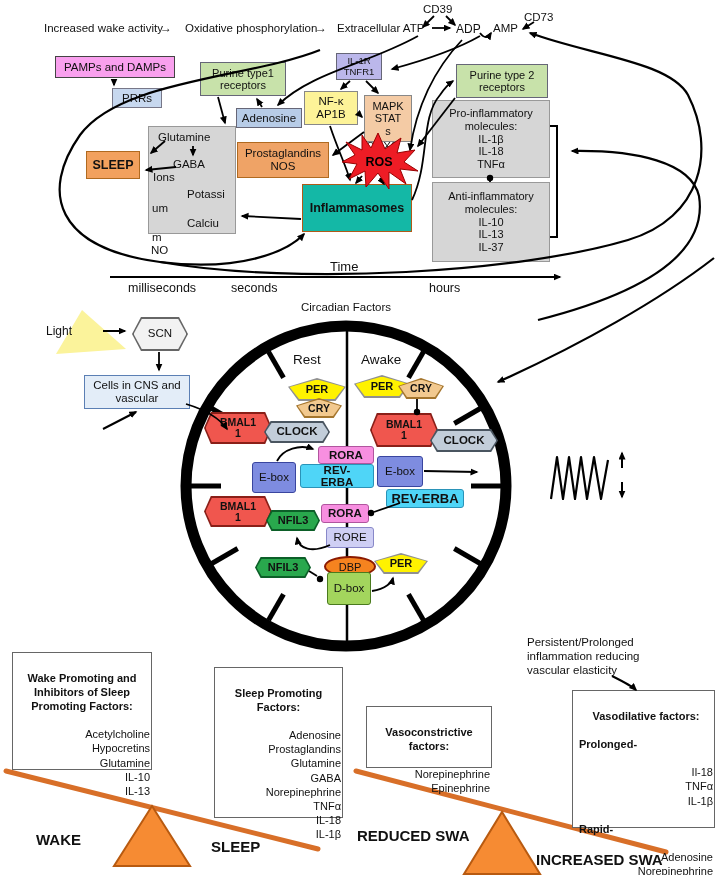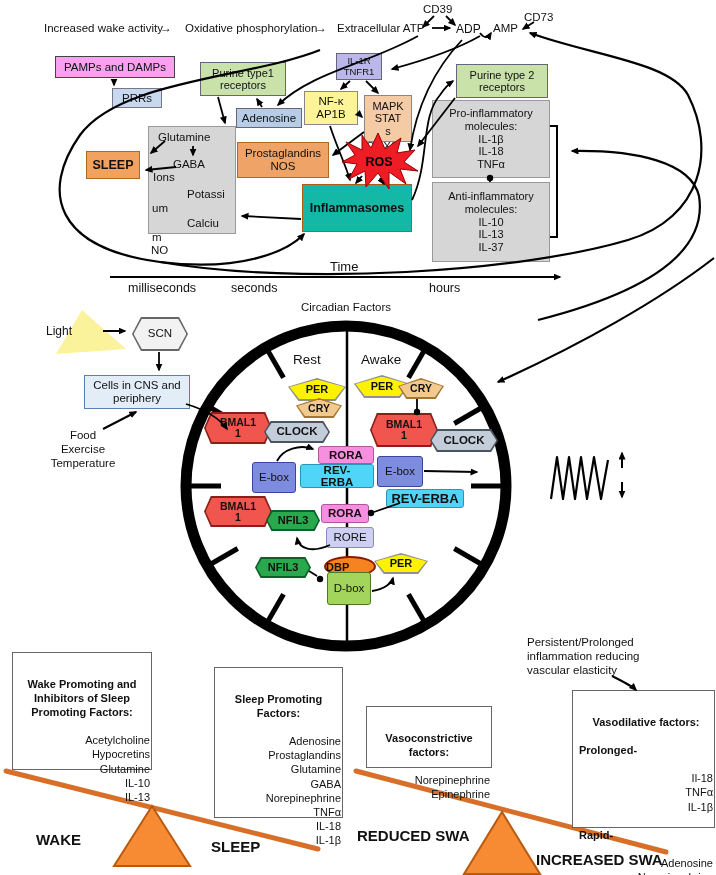--- a/index.html
+++ b/index.html
@@ -9,22 +9,22 @@
   .c{text-align:center;}
   .b{font-weight:bold;}
   .node{position:absolute;box-sizing:border-box;display:flex;flex-direction:column;align-items:center;justify-content:center;text-align:center;white-space:pre-line;line-height:1.12;border:1px solid #555;}
   .shape{position:absolute;display:flex;align-items:center;justify-content:center;text-align:center;white-space:pre-line;line-height:1.02;font-weight:bold;background:var(--edge);clip-path:var(--cp);}
   .shape::before{content:"";position:absolute;inset:1.6px;background:var(--fill);clip-path:var(--cp);}
   .shape>span{position:relative;}
   .hex{--cp:polygon(10% 0%,90% 0%,100% 50%,90% 100%,10% 100%,0% 50%);}
   .pent{--cp:polygon(50% 0%,100% 38%,82% 100%,18% 100%,0% 38%);}
   .scnhex{--cp:polygon(16% 0%,84% 0%,100% 50%,84% 100%,16% 100%,0% 50%);}
   .rbox{position:absolute;box-sizing:border-box;display:flex;align-items:center;justify-content:center;text-align:center;white-space:pre-line;line-height:1.05;border-radius:3px;font-weight:bold;}
-  .ell{position:absolute;box-sizing:border-box;display:flex;align-items:center;justify-content:flex-start;border-radius:50%;border:2px solid #8B1A00;font-weight:bold;}
-  .infobox{position:absolute;box-sizing:border-box;border:1px solid #666;background:#fff;text-align:center;white-space:pre-line;padding:10px 1px;font-size:11px;line-height:1.28;}
+  .ell{position:absolute;box-sizing:border-box;display:flex;align-items:center;justify-content:center;border-radius:50%;border:2px solid #8B1A00;font-weight:normal;}
+  .infobox{position:absolute;box-sizing:border-box;border:1px solid #666;background:#fff;text-align:center;white-space:pre-line;padding:4px 1px;font-size:11px;line-height:1.28;}
   .infobox .bt{font-weight:bold;display:block;}
   .infobox .items{display:block;text-align:right;}
   .leftalign{text-align:left;padding-left:6px;}
 </style>
 </head>
 <body>
 
 <div class="stage">
 
   <svg width="716" height="875" viewBox="0 0 716 875">
@@ -114,24 +114,21 @@
 
   <span class="t" style="left:330px;top:259px;font-size:13px">Time</span>
   <span class="t" style="left:128px;top:281px;font-size:12.5px">milliseconds</span>
   <span class="t" style="left:231px;top:281px;font-size:12.5px">seconds</span>
   <span class="t" style="left:429px;top:281px;font-size:12.5px">hours</span>
 
   <span class="t c" style="left:296px;top:301px;width:100px;font-size:11.5px">Circadian Factors</span>
   <span class="t" style="left:46px;top:324px;font-size:12px">Light</span>
   <div class="shape scnhex" style="left:132px;top:317px;width:56px;height:34px;--fill:#f2f2f2;--edge:#666;font-size:11.5px;font-weight:normal"><span>SCN</span></div>
   <div class="node" style="left:84px;top:375px;width:106px;height:34px;background:#E3EDF8;border-color:#5b7fb4;font-size:11.5px"><span>Cells in CNS and
-periphery</span></div>
-  <span class="t c" style="left:40px;top:429px;width:86px;font-size:11.5px">Food
-Exercise
-Temperature</span>
+vascular</span></div>
 
   <span class="t" style="left:293px;top:352px;font-size:13.5px">Rest</span>
   <span class="t" style="left:361px;top:352px;font-size:13.5px">Awake</span>
 
   <div class="shape pent" style="left:288px;top:378px;width:58px;height:23px;--fill:#FFF200;--edge:#909090;font-size:11px"><span>PER</span></div>
   <div class="shape pent" style="left:296px;top:398px;width:46px;height:20px;--fill:#F2C98F;--edge:#a5762e;font-size:10.5px"><span>CRY</span></div>
   <div class="shape hex" style="left:204px;top:412px;width:68px;height:32px;--fill:#F0564E;--edge:#8a1f18;font-size:10.5px"><span>BMAL1
 1</span></div>
   <div class="shape hex" style="left:264px;top:421px;width:66px;height:22px;--fill:#C2CDD9;--edge:#4a5560;font-size:11.5px"><span>CLOCK</span></div>
 

